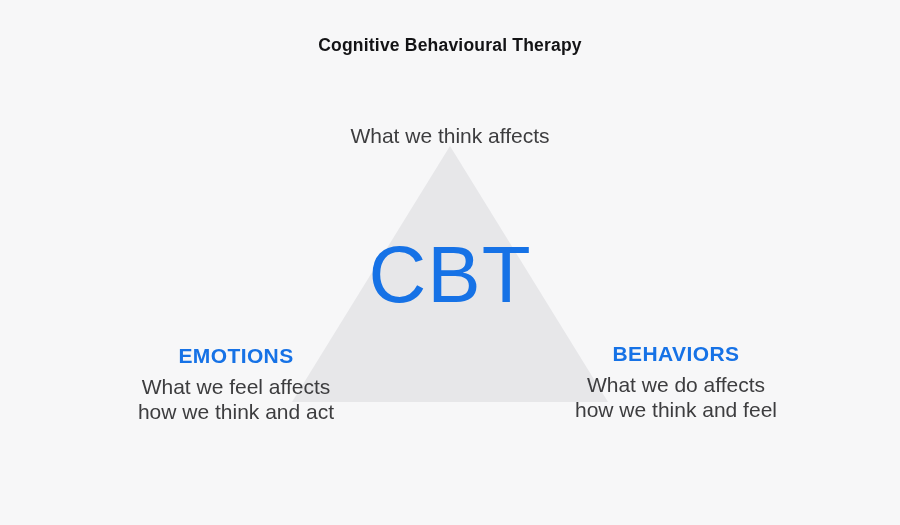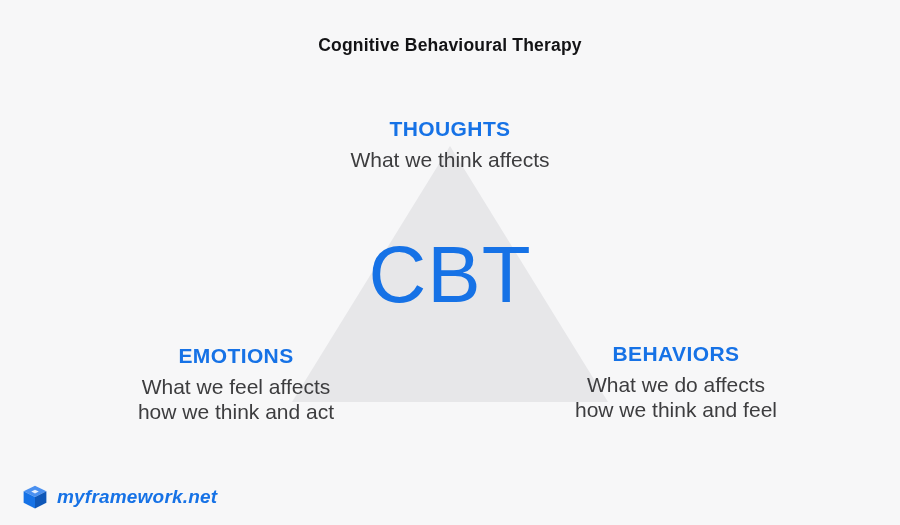--- a/index.html
+++ b/index.html
@@ -72,21 +72,20 @@
 
 <div class="stage">
 
   <div class="page-title">Cognitive Behavioural Therapy</div>
 
   <div class="triangle"></div>
 
   <div class="center-label">CBT</div>
 
   <div class="node node-thoughts">
-    <div class="node-label">THOUGHTS</div>
     <div class="node-desc">
       <div>What we think affects</div>
     </div>
   </div>
 
   <div class="node node-behaviors">
     <div class="node-label">BEHAVIORS</div>
     <div class="node-desc">
       <div>What we do affects</div>
       <div>how we think and feel</div>
@@ -94,25 +93,14 @@
   </div>
 
   <div class="node node-emotions">
     <div class="node-label">EMOTIONS</div>
     <div class="node-desc">
       <div>What we feel affects</div>
       <div>how we think and act</div>
     </div>
   </div>
 
-  <div class="footer">
-    <span class="logo">
-      <svg viewBox="0 0 24 24" xmlns="http://www.w3.org/2000/svg" aria-hidden="true">
-        <polygon points="12,1.5 22.5,6.75 12,12 1.5,6.75" fill="#4a90f0"></polygon>
-        <polygon points="1.5,6.75 12,12 12,22.5 1.5,17.25" fill="#1672e6"></polygon>
-        <polygon points="22.5,6.75 12,12 12,22.5 22.5,17.25" fill="#0f57b8"></polygon>
-        <polygon points="12,5.2 15.5,6.95 12,8.7 8.5,6.95" fill="#ffffff" opacity="0.85"></polygon>
-      </svg>
-    </span>
-    <span class="brand-text">myframework.net</span>
-  </div>
 
 </div>
 
 </body></html>

